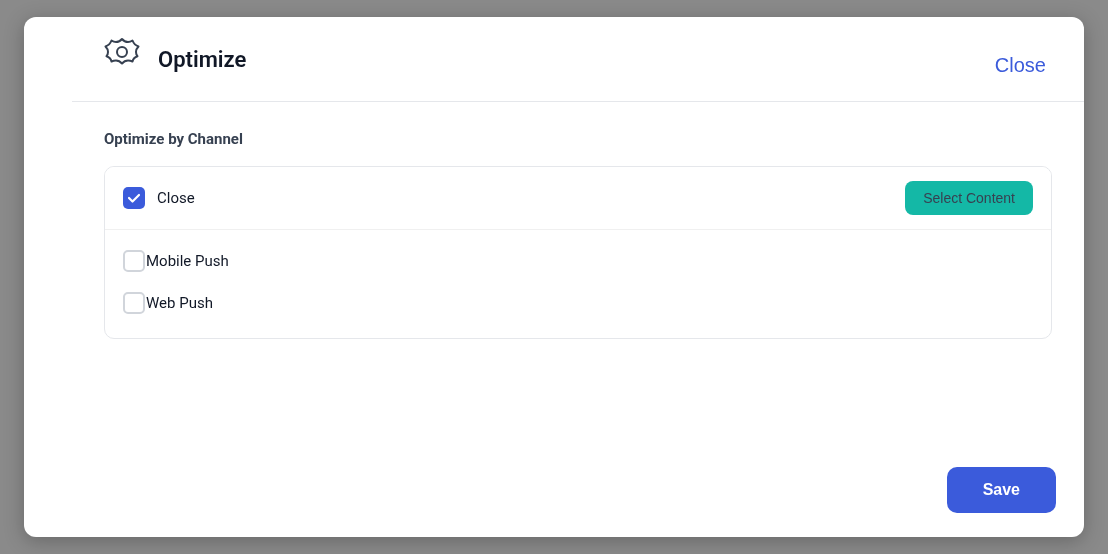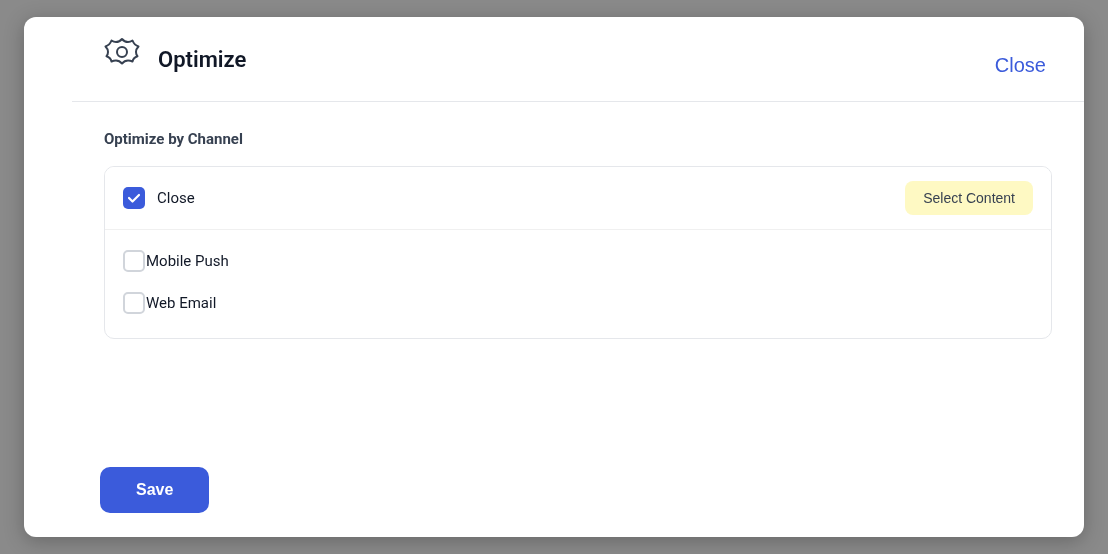--- a/index.html
+++ b/index.html
@@ -128,21 +128,21 @@
       cursor: pointer;
     }
 
     .channel-label {
       font-size: 15px;
       color: #111827;
       font-weight: 400;
     }
 
     .select-content-btn {
-      background: #fef9c3;
+      background: #14b8a6;
       border: none;
       border-radius: 8px;
       padding: 9px 18px;
       font-size: 14px;
       font-weight: 500;
       color: #374151;
       cursor: pointer;
     }
 
     .other-channels {
@@ -151,20 +151,21 @@
 
     .channel-row-other {
       display: flex;
       align-items: center;
       gap: 1px;
       padding: 10px 0;
     }
 
     .modal-footer {
       display: flex;
+      justify-content: flex-end;
       padding: 16px 28px 24px 28px;
     }
 
     .save-button {
       background: #3b5bdb;
       color: #fff;
       border: none;
       border-radius: 10px;
       padding: 14px 36px;
       font-size: 16px;
@@ -209,21 +210,21 @@
 
       <div class="other-channels">
 
         <div class="channel-row-other">
           <div class="checkbox-unchecked"></div>
           <span class="channel-label">Mobile Push</span>
         </div>
 
         <div class="channel-row-other">
           <div class="checkbox-unchecked"></div>
-          <span class="channel-label">Web Email</span>
+          <span class="channel-label">Web Push</span>
         </div>
 
       </div>
     </div>
   </div>
 
   <div class="modal-footer">
     <button class="save-button">Save</button>
   </div>
 </div>

